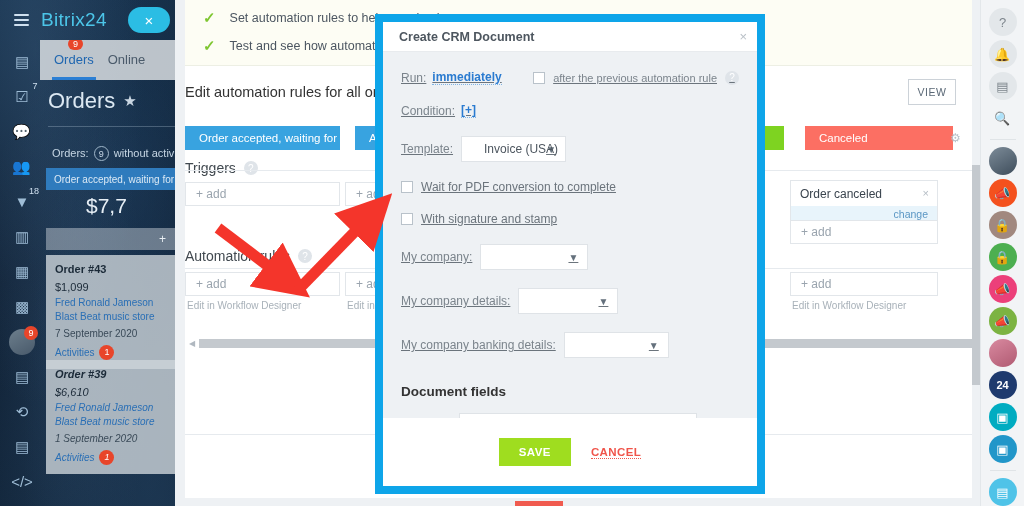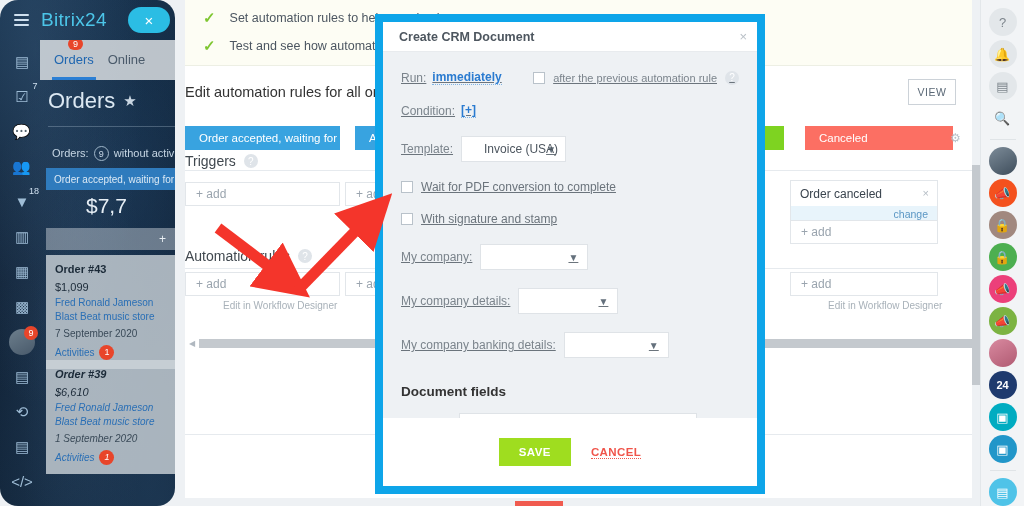--- a/index.html
+++ b/index.html
@@ -14,21 +14,20 @@
   #left-sidebar {
     position:absolute; left:0; top:0; width:175px; height:506px;
     background:#10243a;
     background-image:
       radial-gradient(ellipse at 20% 10%, rgba(80,120,160,.30), transparent 55%),
       radial-gradient(ellipse at 75% 35%, rgba(40,80,120,.35), transparent 60%),
       radial-gradient(ellipse at 35% 70%, rgba(70,110,150,.25), transparent 55%),
       radial-gradient(ellipse at 85% 90%, rgba(50,90,130,.30), transparent 60%),
       linear-gradient(160deg,#16304a 0%, #0d1d30 50%, #14293f 100%);
     overflow:hidden;
-    border-radius:18px;
   }
   #sb-head { height:40px; display:flex; align-items:center; padding-left:14px; gap:12px; }
   .burger { width:15px; }
   .burger i { display:block; height:2px; background:#cfe0ef; margin:3px 0; border-radius:1px; }
   .logo { font-size:19px; font-weight:bold; color:#fff; letter-spacing:.3px; }
   .logo span { color:#4cc5e8; font-weight:normal; }
   #sb-close {
     position:absolute; left:128px; top:7px; width:42px; height:26px;
     background:#2bbde4; border-radius:13px; color:#fff;
     display:flex; align-items:center; justify-content:center; font-size:15px;
@@ -146,37 +145,37 @@
   }
   .chip.blue { background:#38a3e0; color:#fff; }
   .chip.blue:after { border-left-color:#38a3e0; }
   .chip.green { background:#7ed321; }
   .chip.green:after { border-left-color:#7ed321; }
   .chip.red { background:#fc6f63; }
   .chip.red:after { border-left-color:#fc6f63; }
   .gear-ico { position:absolute; color:#b9c2ca; font-size:12px; top:5px; }
   #row-sep-1 { position:absolute; left:10px; top:170px; right:8px; height:1px; background:#e6eaee; }
   #triggers-label {
-    position:absolute; left:10px; top:153px; font-size:14px; color:#40484f;
+    position:absolute; left:10px; top:160px; font-size:14px; color:#40484f;
     display:flex; align-items:center; gap:8px;
   }
   .qmark {
     width:14px;height:14px;border-radius:50%;background:#dfe4e9;color:#fff;
     font-size:10px;display:flex;align-items:center;justify-content:center;
   }
   .add-box {
     position:absolute; height:24px; background:#fff; border:1px solid #e2e6ea;
     color:#9aa4ae; font-size:12px; display:flex; align-items:center; padding-left:10px;
   }
   #auto-label {
     position:absolute; left:10px; top:248px; font-size:14px; color:#40484f;
     display:flex; align-items:center; gap:8px;
   }
   #row-sep-2 { position:absolute; left:10px; top:268px; right:8px; height:1px; background:#e6eaee; }
-  .wf-link { position:absolute; font-size:10px; color:#a8b1b9;margin-left:36px; }
+  .wf-link { position:absolute; font-size:10px; color:#a8b1b9; }
   
   #canceled-card {
     position:absolute; left:615px; top:180px; width:148px; background:#fff;
     border:1px solid #e2e6ea;
   }
   #cc-title { padding:6px 9px 5px; font-size:12px; color:#3a444e; }
   #cc-x { position:absolute; right:8px; top:6px; color:#b4bcc4; font-size:11px; }
   #cc-change {
     background:#e8f4fb; text-align:right; padding:2px 9px 3px;
     font-size:10.5px; color:#5a96c4;

